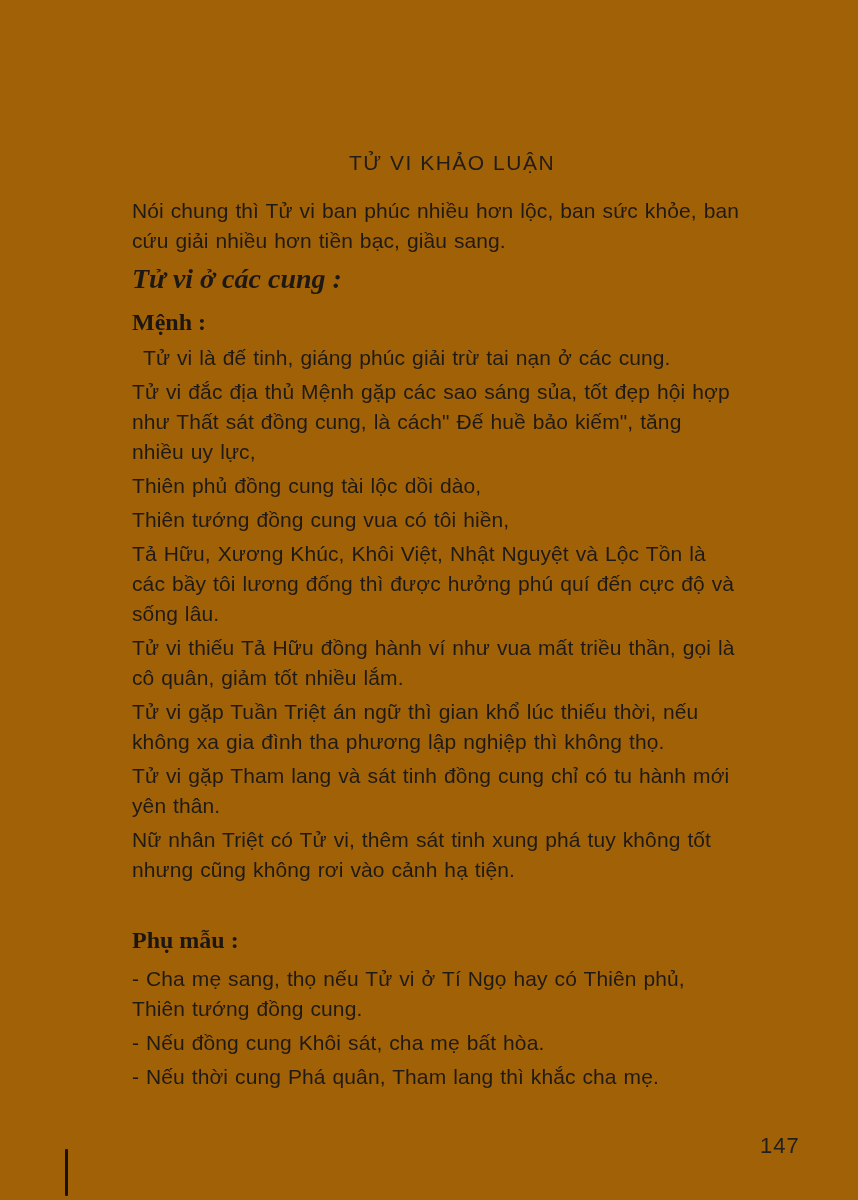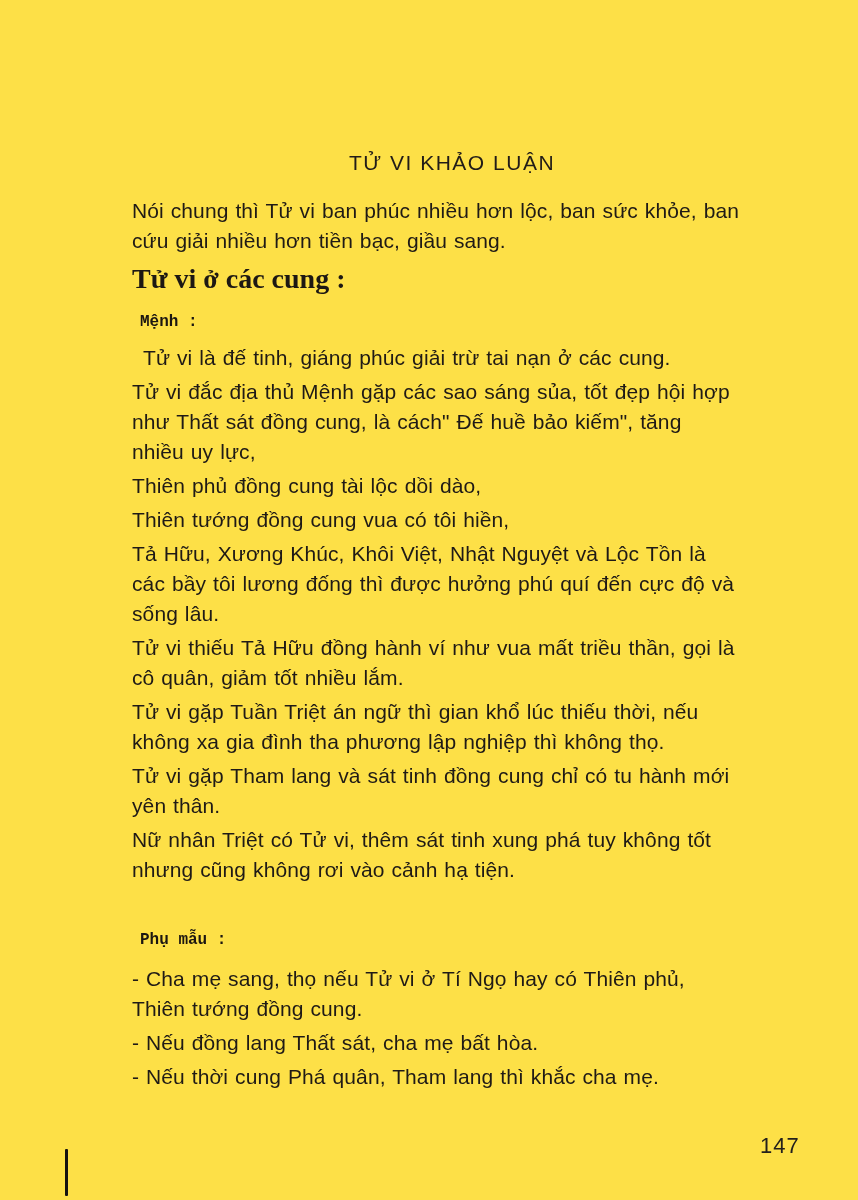--- a/index.html
+++ b/index.html
@@ -6,21 +6,21 @@
   body {
     width: 858px;
     height: 1200px;
     background: #f4f4f2;
     font-family: "Liberation Serif", serif;
   }
   .page {
     position: relative;
     width: 858px;
     height: 1200px;
-    background: #fde047;
+    background: #a16207;
     overflow: hidden;
     color: #1f1a16;
   }
   .content {
     position: absolute;
     left: 132px;
     top: 150px;
     width: 640px;
   }
   .title {
@@ -40,30 +40,31 @@
     line-height: 30px;
     letter-spacing: 0.1px;
     word-spacing: 1px;
     white-space: pre-line;
     color: #1f1a16;
   }
   .intro { margin-bottom: 3px; }
   .section-heading {
     margin: 0 0 8px 0;
     font-family: "Liberation Serif", serif;
+    font-style: italic;
     font-weight: 700;
     font-size: 28px;
     line-height: 40px;
     color: #1d1813;
   }
   .sub-heading {
-    margin: 0 0 6px 8px;
-    font-family: Liberation Mono, monospace;
+    margin: 0 0 6px 0;
+    font-family: Liberation Serif, serif;
     font-weight: 700;
-    font-size: 16px;
+    font-size: 24px;
     line-height: 30px;
     color: #1b1611;
   }
   .sub-heading.phumau {
     margin-top: 40px;
     margin-bottom: 9px;
   }
   .indent { padding-left: 11px; }
   .page-number {
     position: absolute;
@@ -115,20 +116,20 @@
 không xa gia đình tha phương lập nghiệp thì không thọ.</p>
     <p class="body">Tử vi gặp Tham lang và sát tinh đồng cung chỉ có tu hành mới
 yên thân.</p>
     <p class="body">Nữ nhân Triệt có Tử vi, thêm sát tinh xung phá tuy không tốt
 nhưng cũng không rơi vào cảnh hạ tiện.</p>
 
     <h3 class="sub-heading phumau">Phụ mẫu :</h3>
 
     <p class="body">- Cha mẹ sang, thọ nếu Tử vi ở Tí Ngọ hay có Thiên phủ,
 Thiên tướng đồng cung.</p>
-    <p class="body">- Nếu đồng lang Thất sát, cha mẹ bất hòa.</p>
+    <p class="body">- Nếu đồng cung Khôi sát, cha mẹ bất hòa.</p>
     <p class="body">- Nếu thời cung Phá quân, Tham lang thì khắc cha mẹ.</p>
 
   </div>
 
   <div class="page-number">147</div>
   <div class="scan-mark"></div>
 </div>
 
 </body></html>

